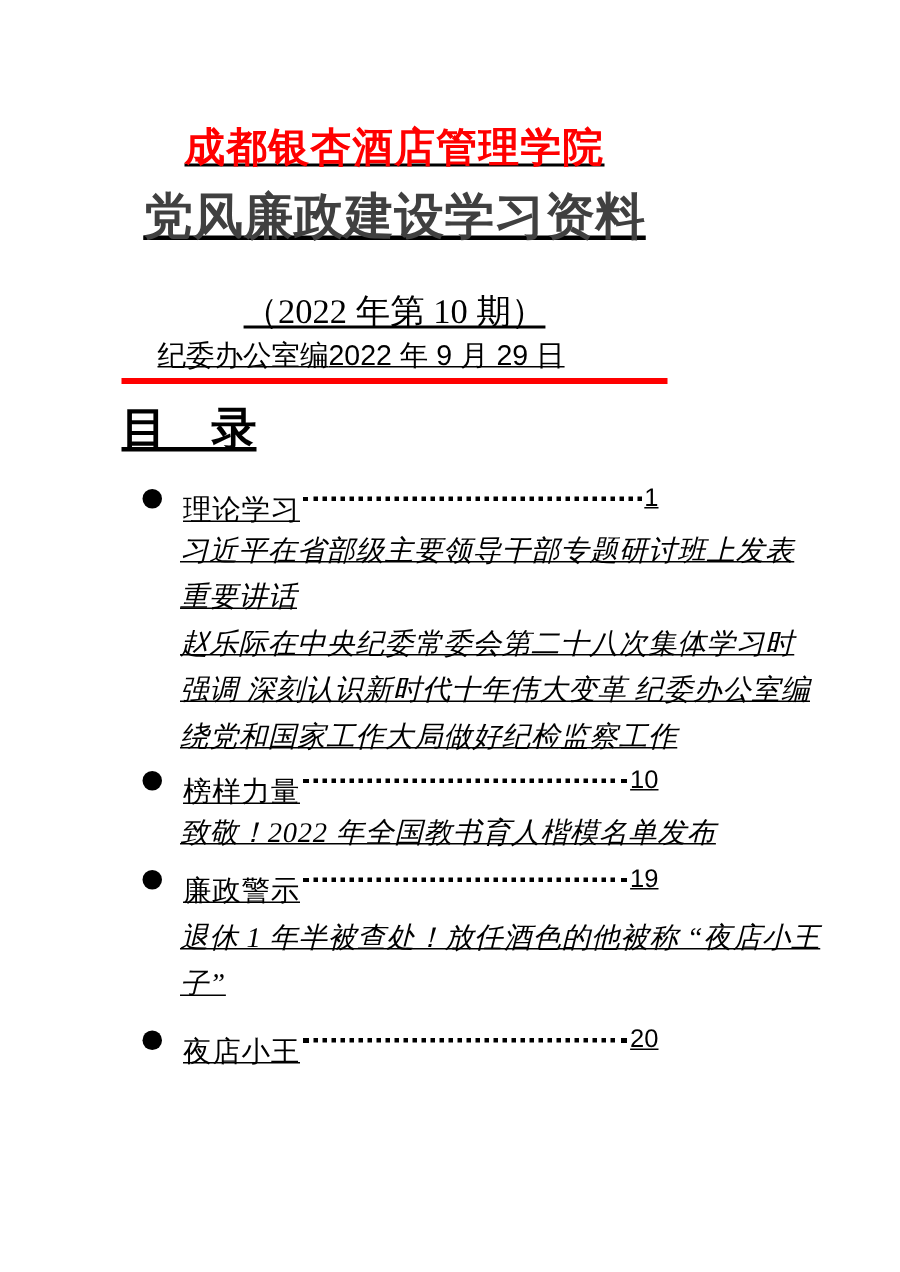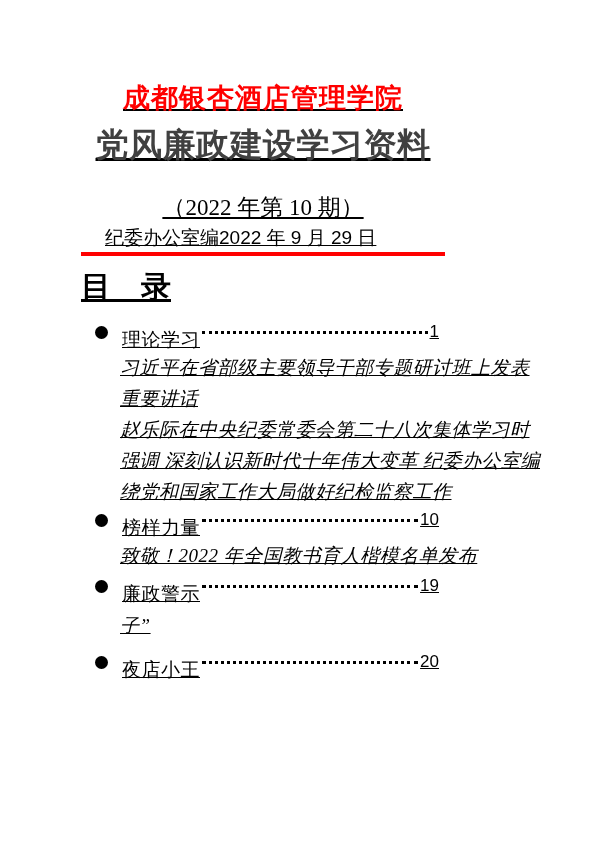--- a/index.html
+++ b/index.html
@@ -153,20 +153,21 @@
     </div>
 
     <div class="toc-section sec3">
       <div class="toc-heading">
         <span class="bullet"></span>
         <span class="toc-label">廉政警示</span>
         <span class="leader"></span>
         <span class="toc-page">19</span>
       </div>
       <div class="toc-lines">
+        <div class="toc-line">退休 1 年半被查处！放任酒色的他被称 “夜店小王</div>
         <div class="toc-line">子”</div>
       </div>
     </div>
 
     <div class="toc-section sec4">
       <div class="toc-heading">
         <span class="bullet"></span>
         <span class="toc-label">夜店小王</span>
         <span class="leader"></span>
         <span class="toc-page">20</span>

